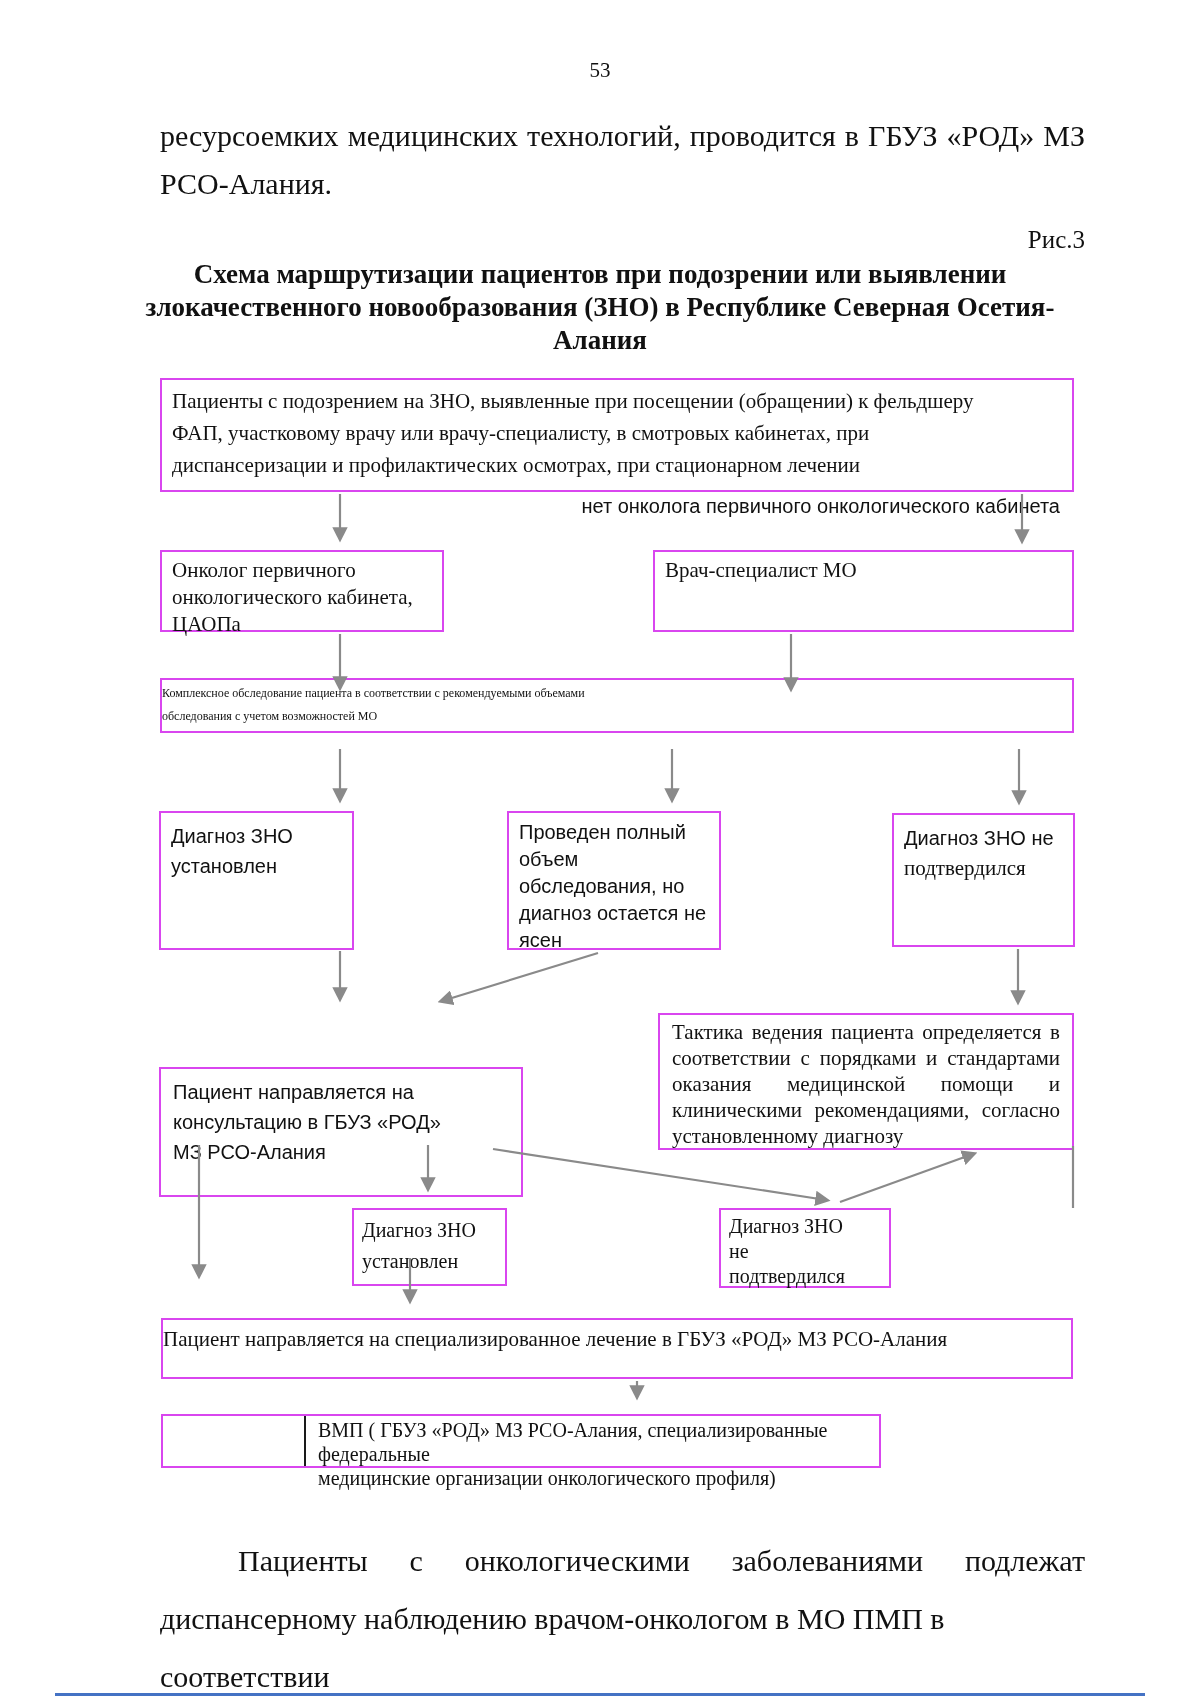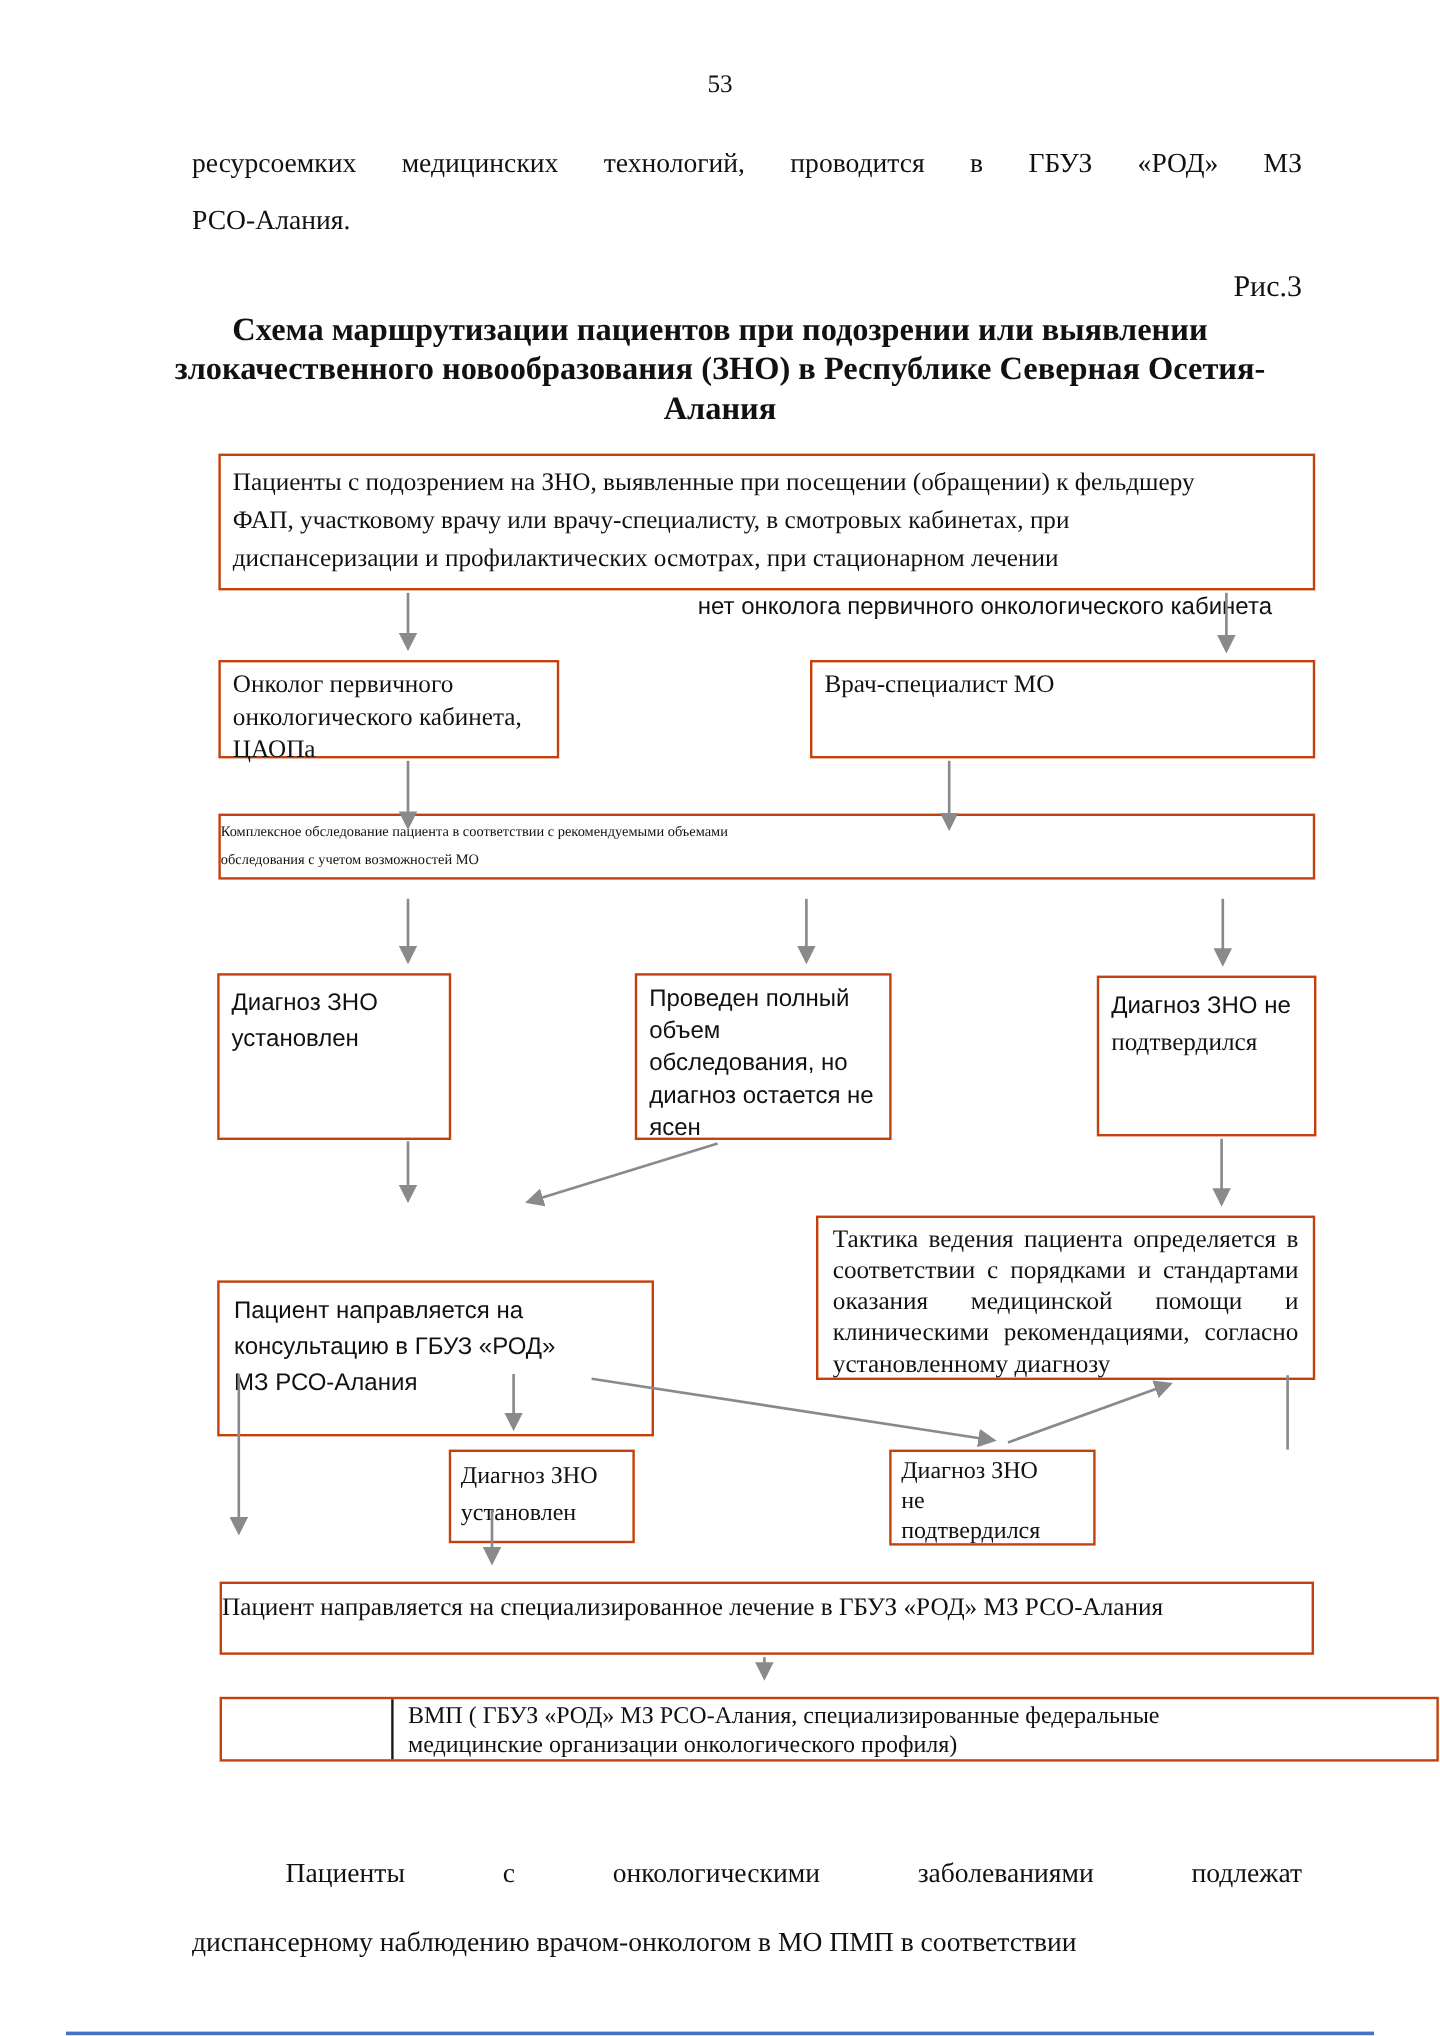--- a/index.html
+++ b/index.html
@@ -2,27 +2,27 @@
 <html lang="ru"><head>
 <meta charset="utf-8">
 <style>
   html,body{margin:0;padding:0;background:#ffffff;}
   .page{
     position:relative;width:1200px;height:1697px;background:#ffffff;
     font-family:"Liberation Serif", serif;color:#111111;overflow:hidden;
   }
   .abs{position:absolute;}
   .page-number{top:58px;left:0;width:1200px;text-align:center;font-size:21px;}
-  .para{font-size:23px;line-height:48px;}
+  .para{font-size:30px;line-height:48px;}
   .para .line{display:block;}
   .jl{text-align:justify;text-align-last:justify;}
   .fig-caption{top:226px;left:160px;width:925px;text-align:right;font-size:25px;}
   .fig-title{top:258px;left:140px;width:920px;text-align:center;font-weight:bold;
              font-size:27px;line-height:33px;}
-  .fbox{position:absolute;box-sizing:border-box;border:2px solid #c2410c;background:#ffffff;z-index:2;margin-left:22px;}
+  .fbox{position:absolute;box-sizing:border-box;border:2px solid #d946ef;background:#ffffff;z-index:2;}
   .serif21{font-family:"Liberation Serif", serif;font-size:21px;line-height:27px;}
   .serif20{font-family:"Liberation Serif", serif;font-size:20px;line-height:26px;}
   .sans20{font-family:"Liberation Sans", sans-serif;font-size:20px;line-height:30px;}
   .pad{padding:5px 10px;}
   .center{text-align:left;}
   .floor-label{top:495px;left:560px;width:500px;text-align:right;
                font-family:"Liberation Sans", sans-serif;font-size:20px;z-index:1;}
   .connectors{position:absolute;top:0;left:0;z-index:5;pointer-events:none;}
   .exam-line{display:block;}
   .vmp-wrap{display:flex;height:100%;}
@@ -133,21 +133,21 @@
   </div>
 
   <div class="fbox serif20" style="left:719px;top:1208px;width:172px;height:80px;padding:4px 8px;line-height:25px;">
     <span class="exam-line">Диагноз ЗНО</span>
     <span class="exam-line">не</span>
     <span class="exam-line">подтвердился</span>
   </div>
 
   <div class="fbox serif21 center" style="left:161px;top:1318px;width:912px;height:61px;padding-top:6px;">Пациент направляется на специализированное лечение в ГБУЗ «РОД» МЗ РСО-Алания</div>
 
-  <div class="fbox" style="left:161px;top:1414px;width:1016px;height:54px;">
+  <div class="fbox" style="left:161px;top:1414px;width:720px;height:54px;">
     <div class="vmp-wrap">
       <div class="vmp-cell-empty"></div>
       <div class="vmp-cell-text">
         <span class="exam-line">ВМП ( ГБУЗ «РОД» МЗ РСО-Алания, специализированные федеральные</span>
         <span class="exam-line">медицинские организации онкологического профиля)</span>
       </div>
     </div>
   </div>
 
   <div class="abs para" style="top:1532px;left:160px;width:925px;line-height:58px;">

